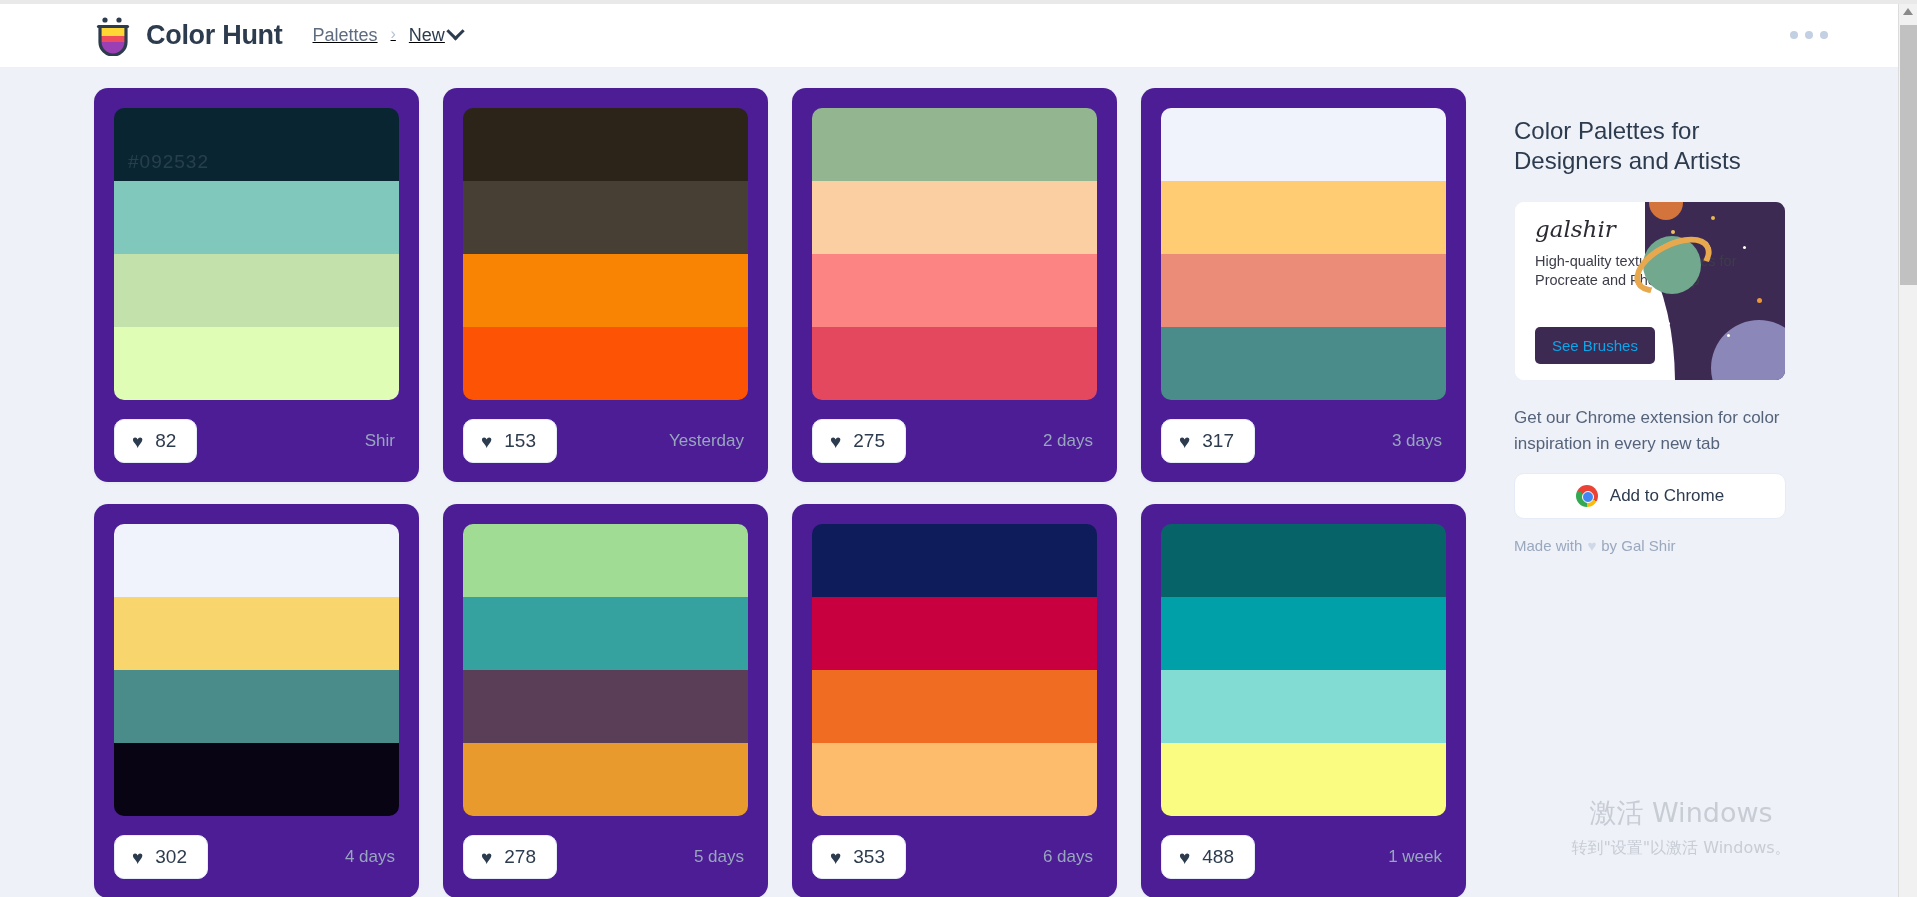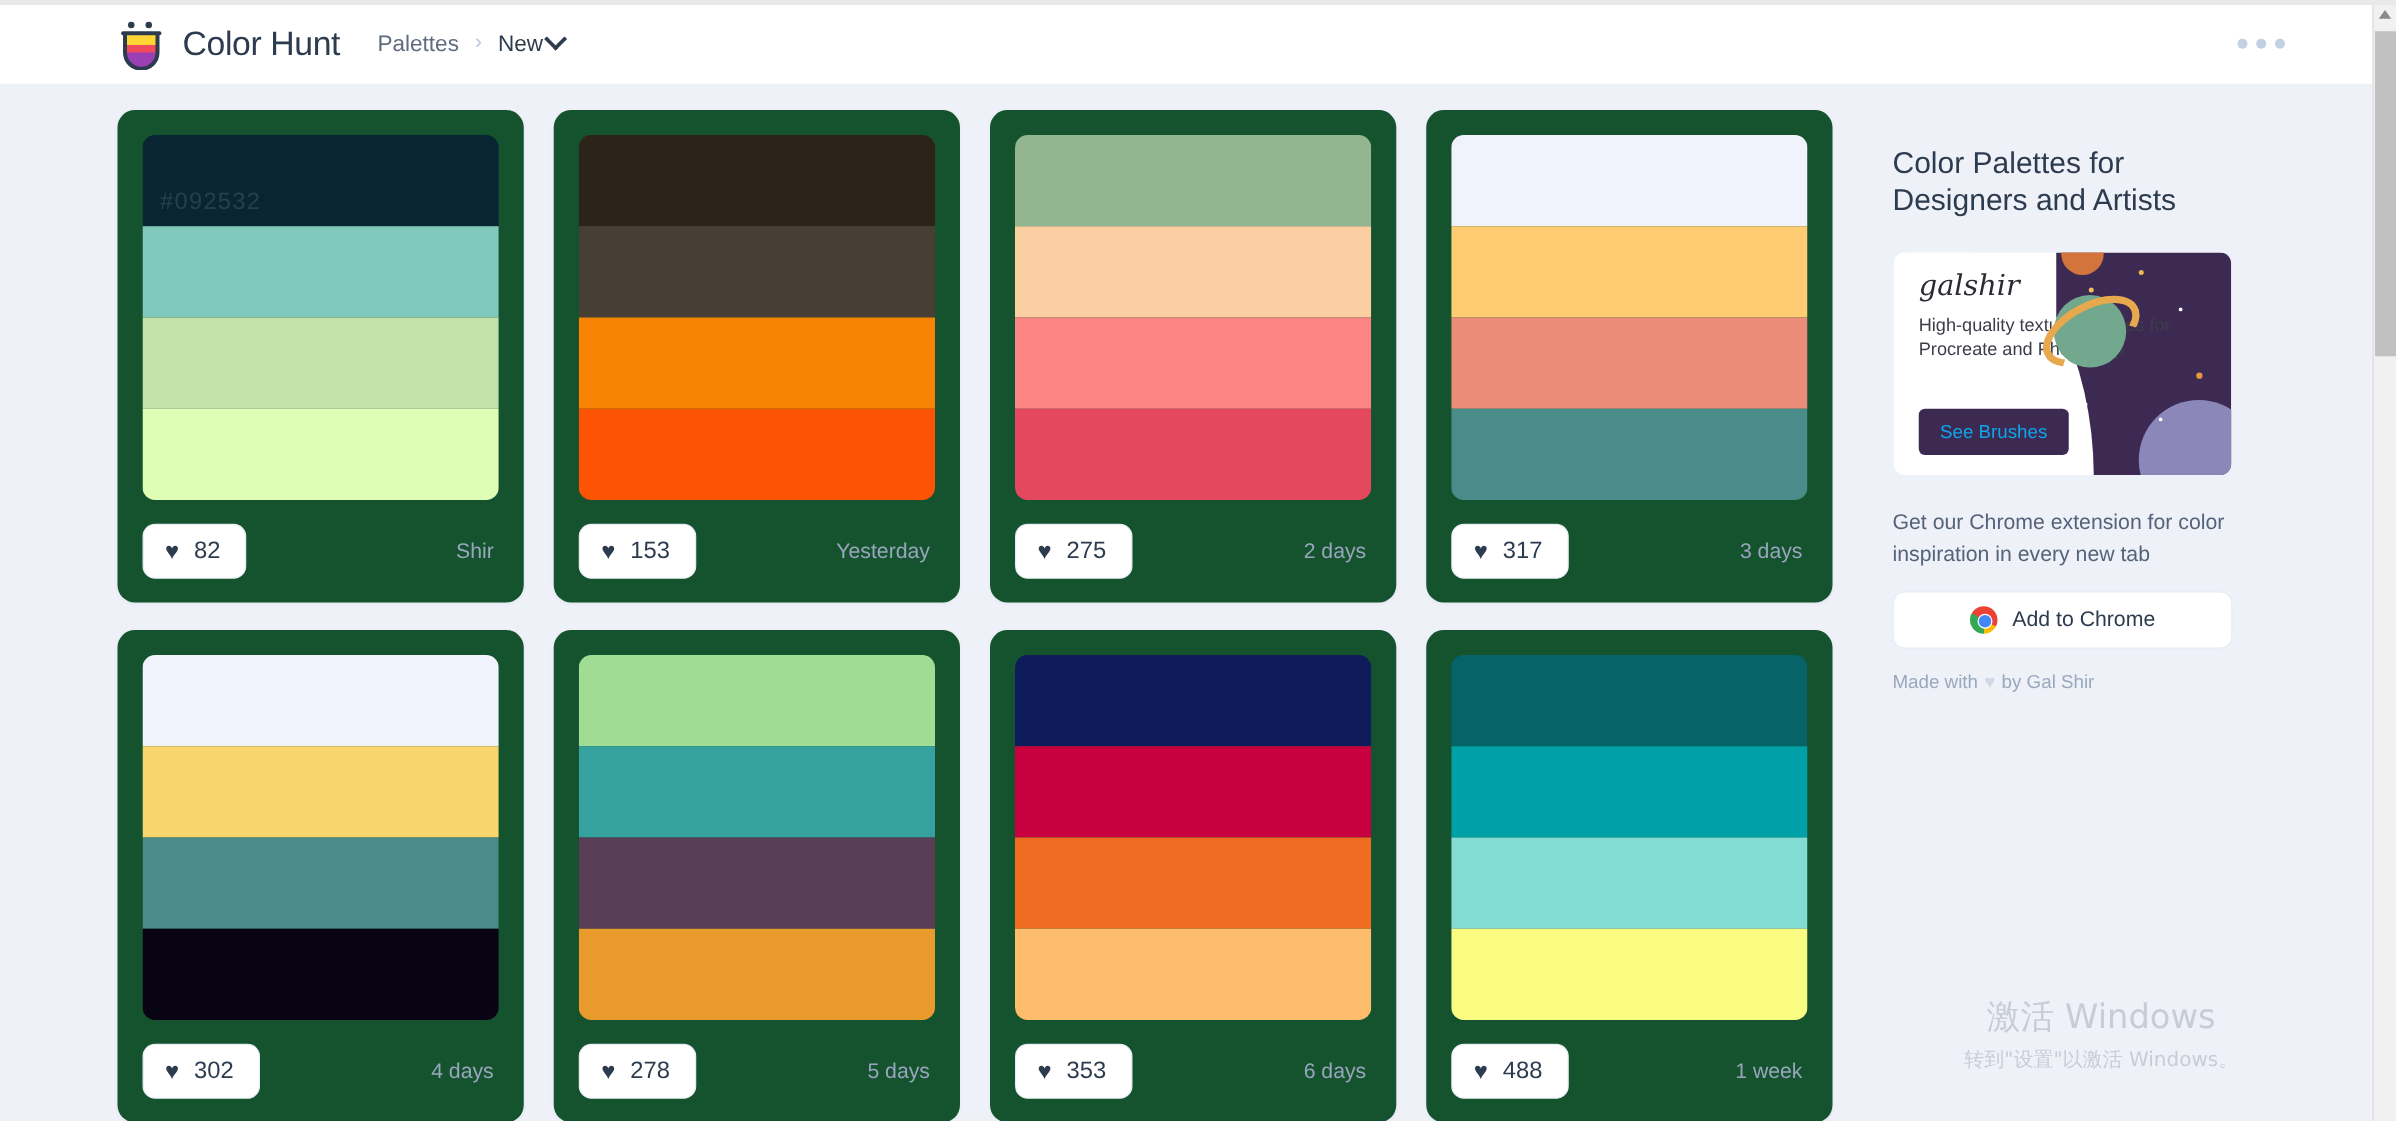--- a/index.html
+++ b/index.html
@@ -12,39 +12,39 @@
   .viewport { position: relative; width: 1917px; height: 897px; background: #eef1f8; }
 
   
   .topbar {
     position: absolute; top: 4px; left: 0; width: 1898px; height: 64px;
     background: #ffffff; display: flex; align-items: center; padding-left: 94px;
     border-bottom: 1px solid #eef0f6;
   }
   .logo-wrap { display: flex; align-items: center; gap: 14px; }
   .logo-mark { width: 38px; height: 40px; position: relative; flex: none; }
-  .brand-title { font-size: 27px; font-weight: 400; color: #2d3b4e; letter-spacing: -0.3px; text-align: right; }
-
-  .crumbs { display: flex; align-items: flex-start; margin-left: 30px; gap: 13px; }
+  .brand-title { font-size: 27px; font-weight: 700; color: #2d3b4e; letter-spacing: -0.3px; text-align: right; }
+
+  .crumbs { display: flex; align-items: flex-start; margin-left: 30px; gap: 13px; text-decoration: underline; }
   .crumb { font-size: 18px; color: #5f6c80; font-weight: 400; }
   .crumb-sep { font-size: 16px; color: #b7c2d6; }
   .crumb-active { font-size: 18px; color: #2d3b4e; font-weight: 400; }
   .chev { display: inline-block; width: 13px; height: 13px; border-right: 3px solid #2d3b4e;
           border-bottom: 3px solid #2d3b4e; transform: rotate(45deg) translate(-3px,-3px); margin-left: 4px; }
 
   .dots-menu { position: absolute; right: 70px; top: 27px; display: flex; gap: 7px; }
   .dots-menu i { width: 8px; height: 8px; border-radius: 50%; background: #c3cfe2; display: block; }
 
   
   .content { position: absolute; top: 68px; left: 0; width: 1898px; height: 829px; display: flex; }
   .grid-col { width: 1500px; padding: 20px 0 0 94px; }
   .grid { display: flex; flex-wrap: wrap; gap: 22px 24px; }
 
   .card {
-    width: 325px; background: #14532d; border-radius: 14px;
+    width: 325px; background: #4c1d95; border-radius: 14px;
     padding: 20px 20px 0 20px;
     box-shadow: 0 1px 3px rgba(60,80,120,0.06);
   }
   .swatches { border-radius: 10px; overflow: hidden; position: relative; }
   .swatch { height: 73px; position: relative; }
   .swatch .hex {
     position: absolute; left: 14px; bottom: 8px; font-size: 19px; letter-spacing: 1px;
     color: rgba(255,255,255,0.12); font-family: "Liberation Sans", sans-serif;
   }
   .card-foot { height: 82px; display: flex; align-items: center; justify-content: space-between; }

